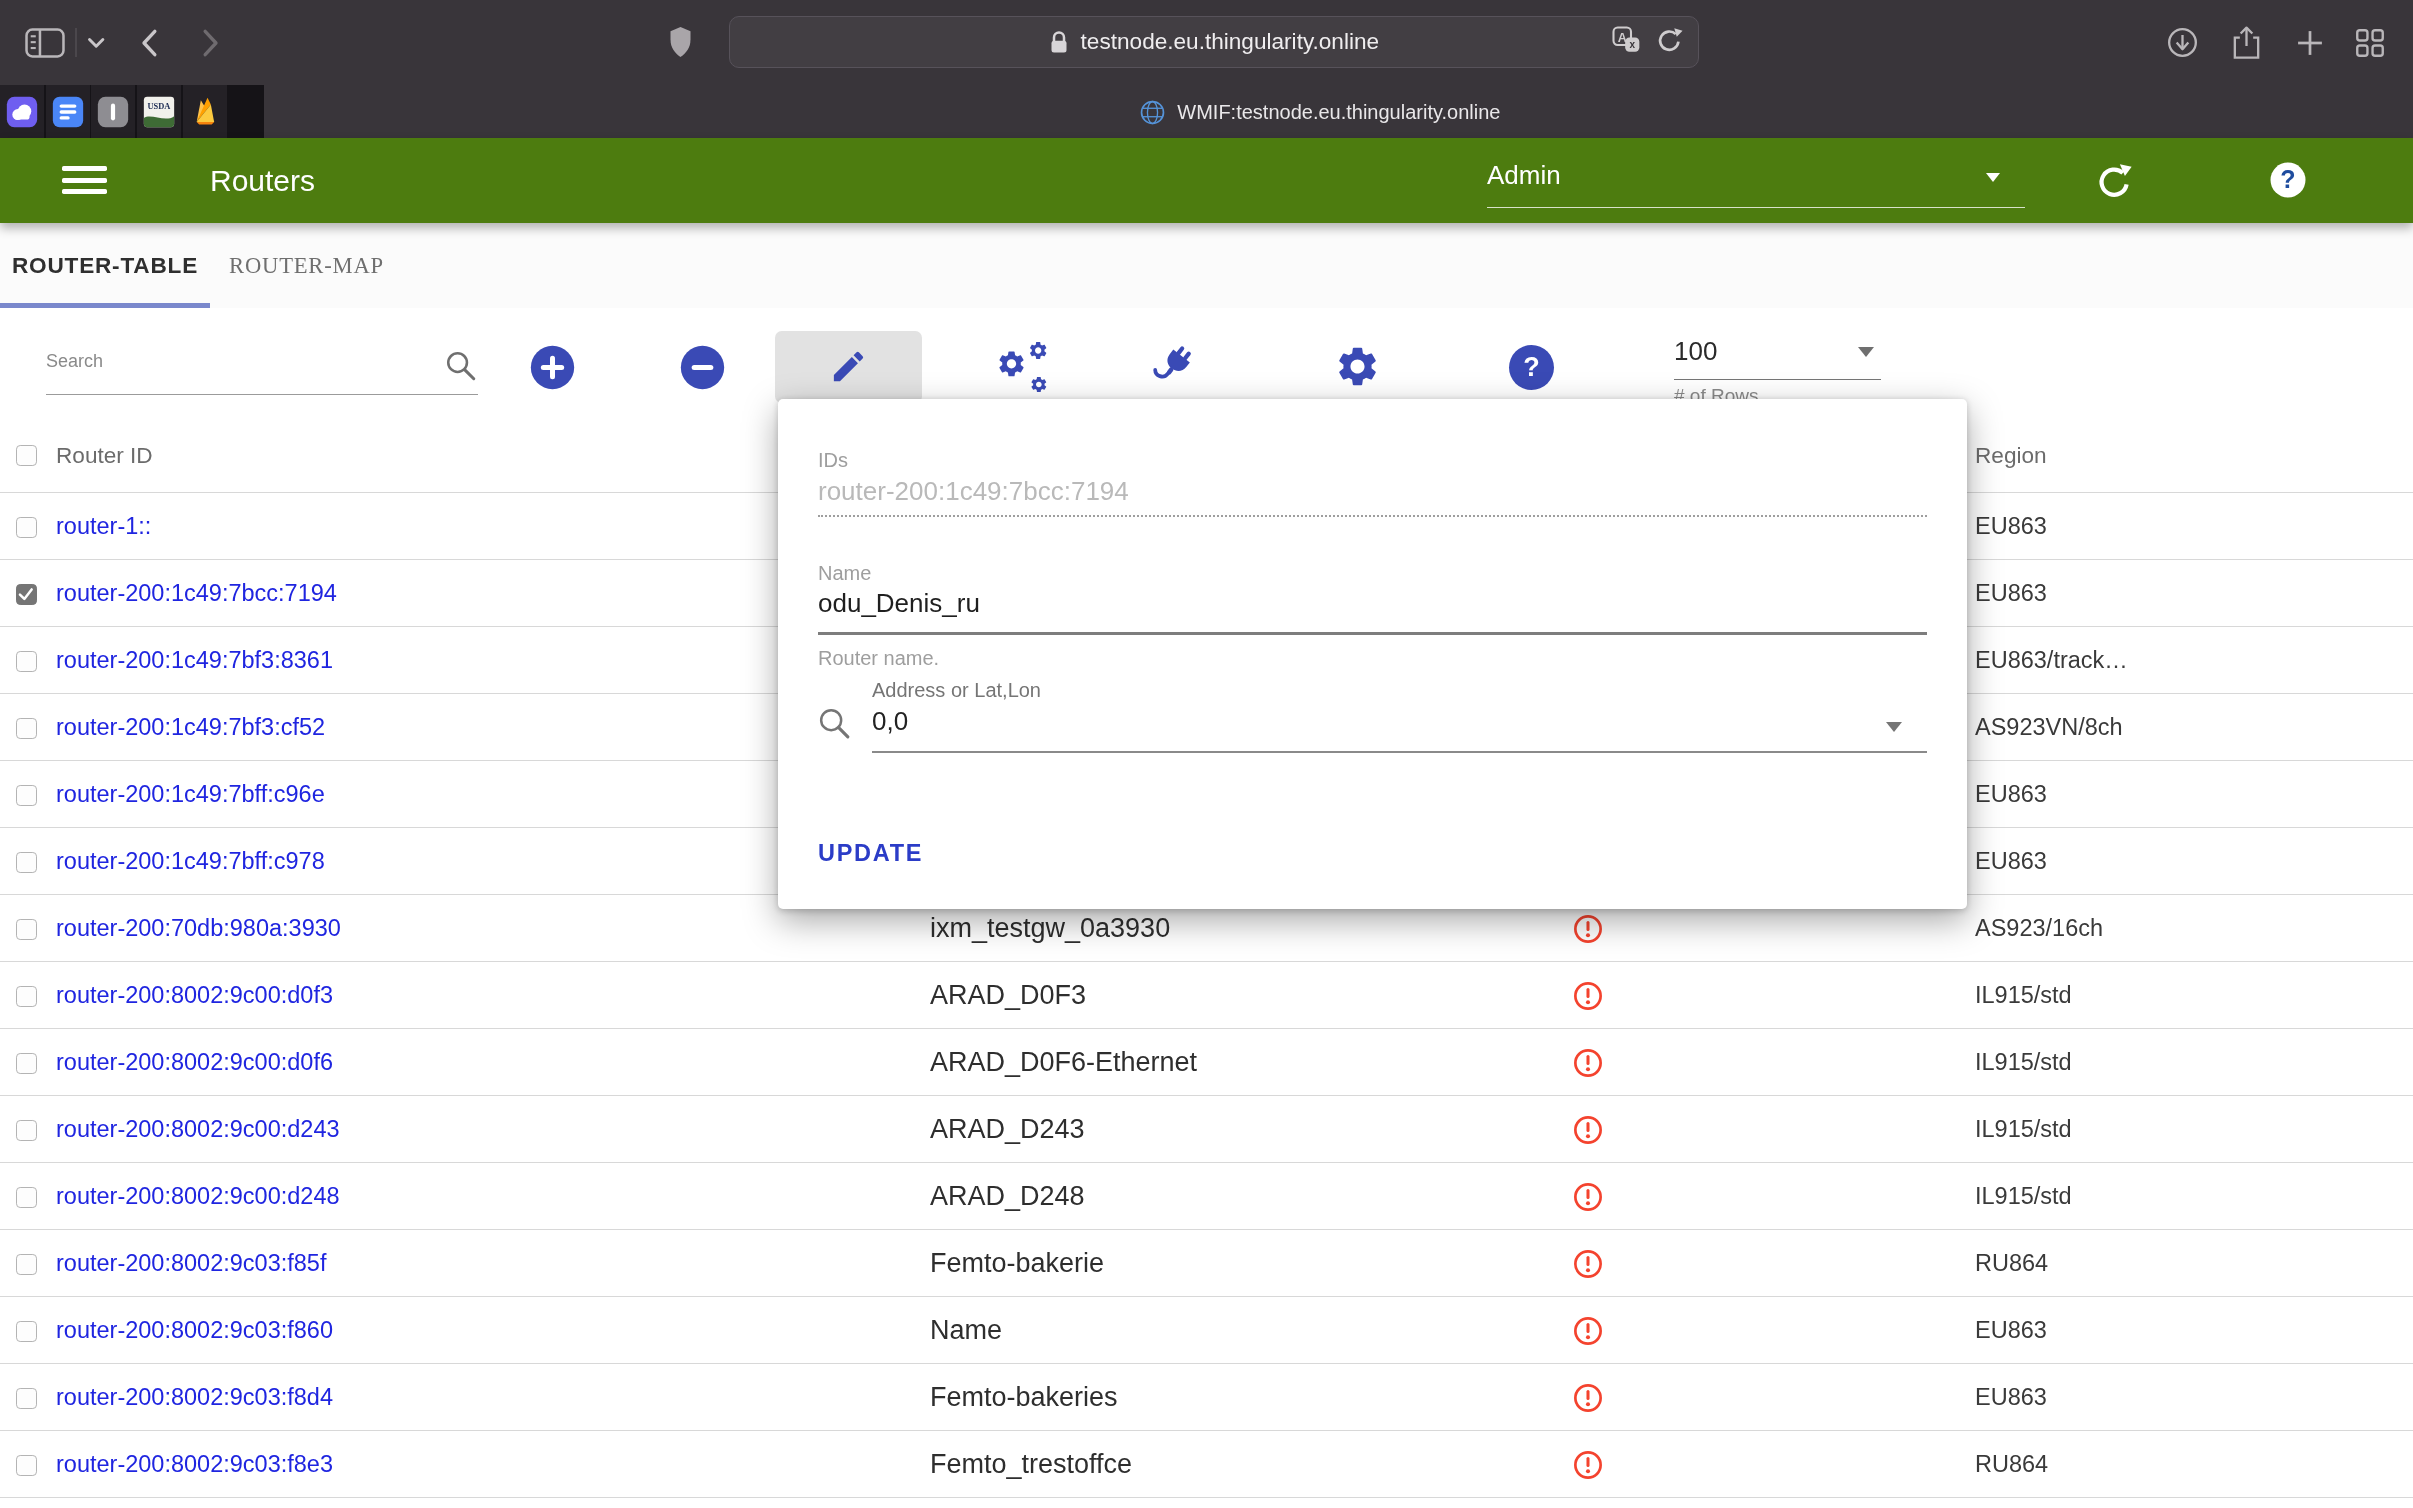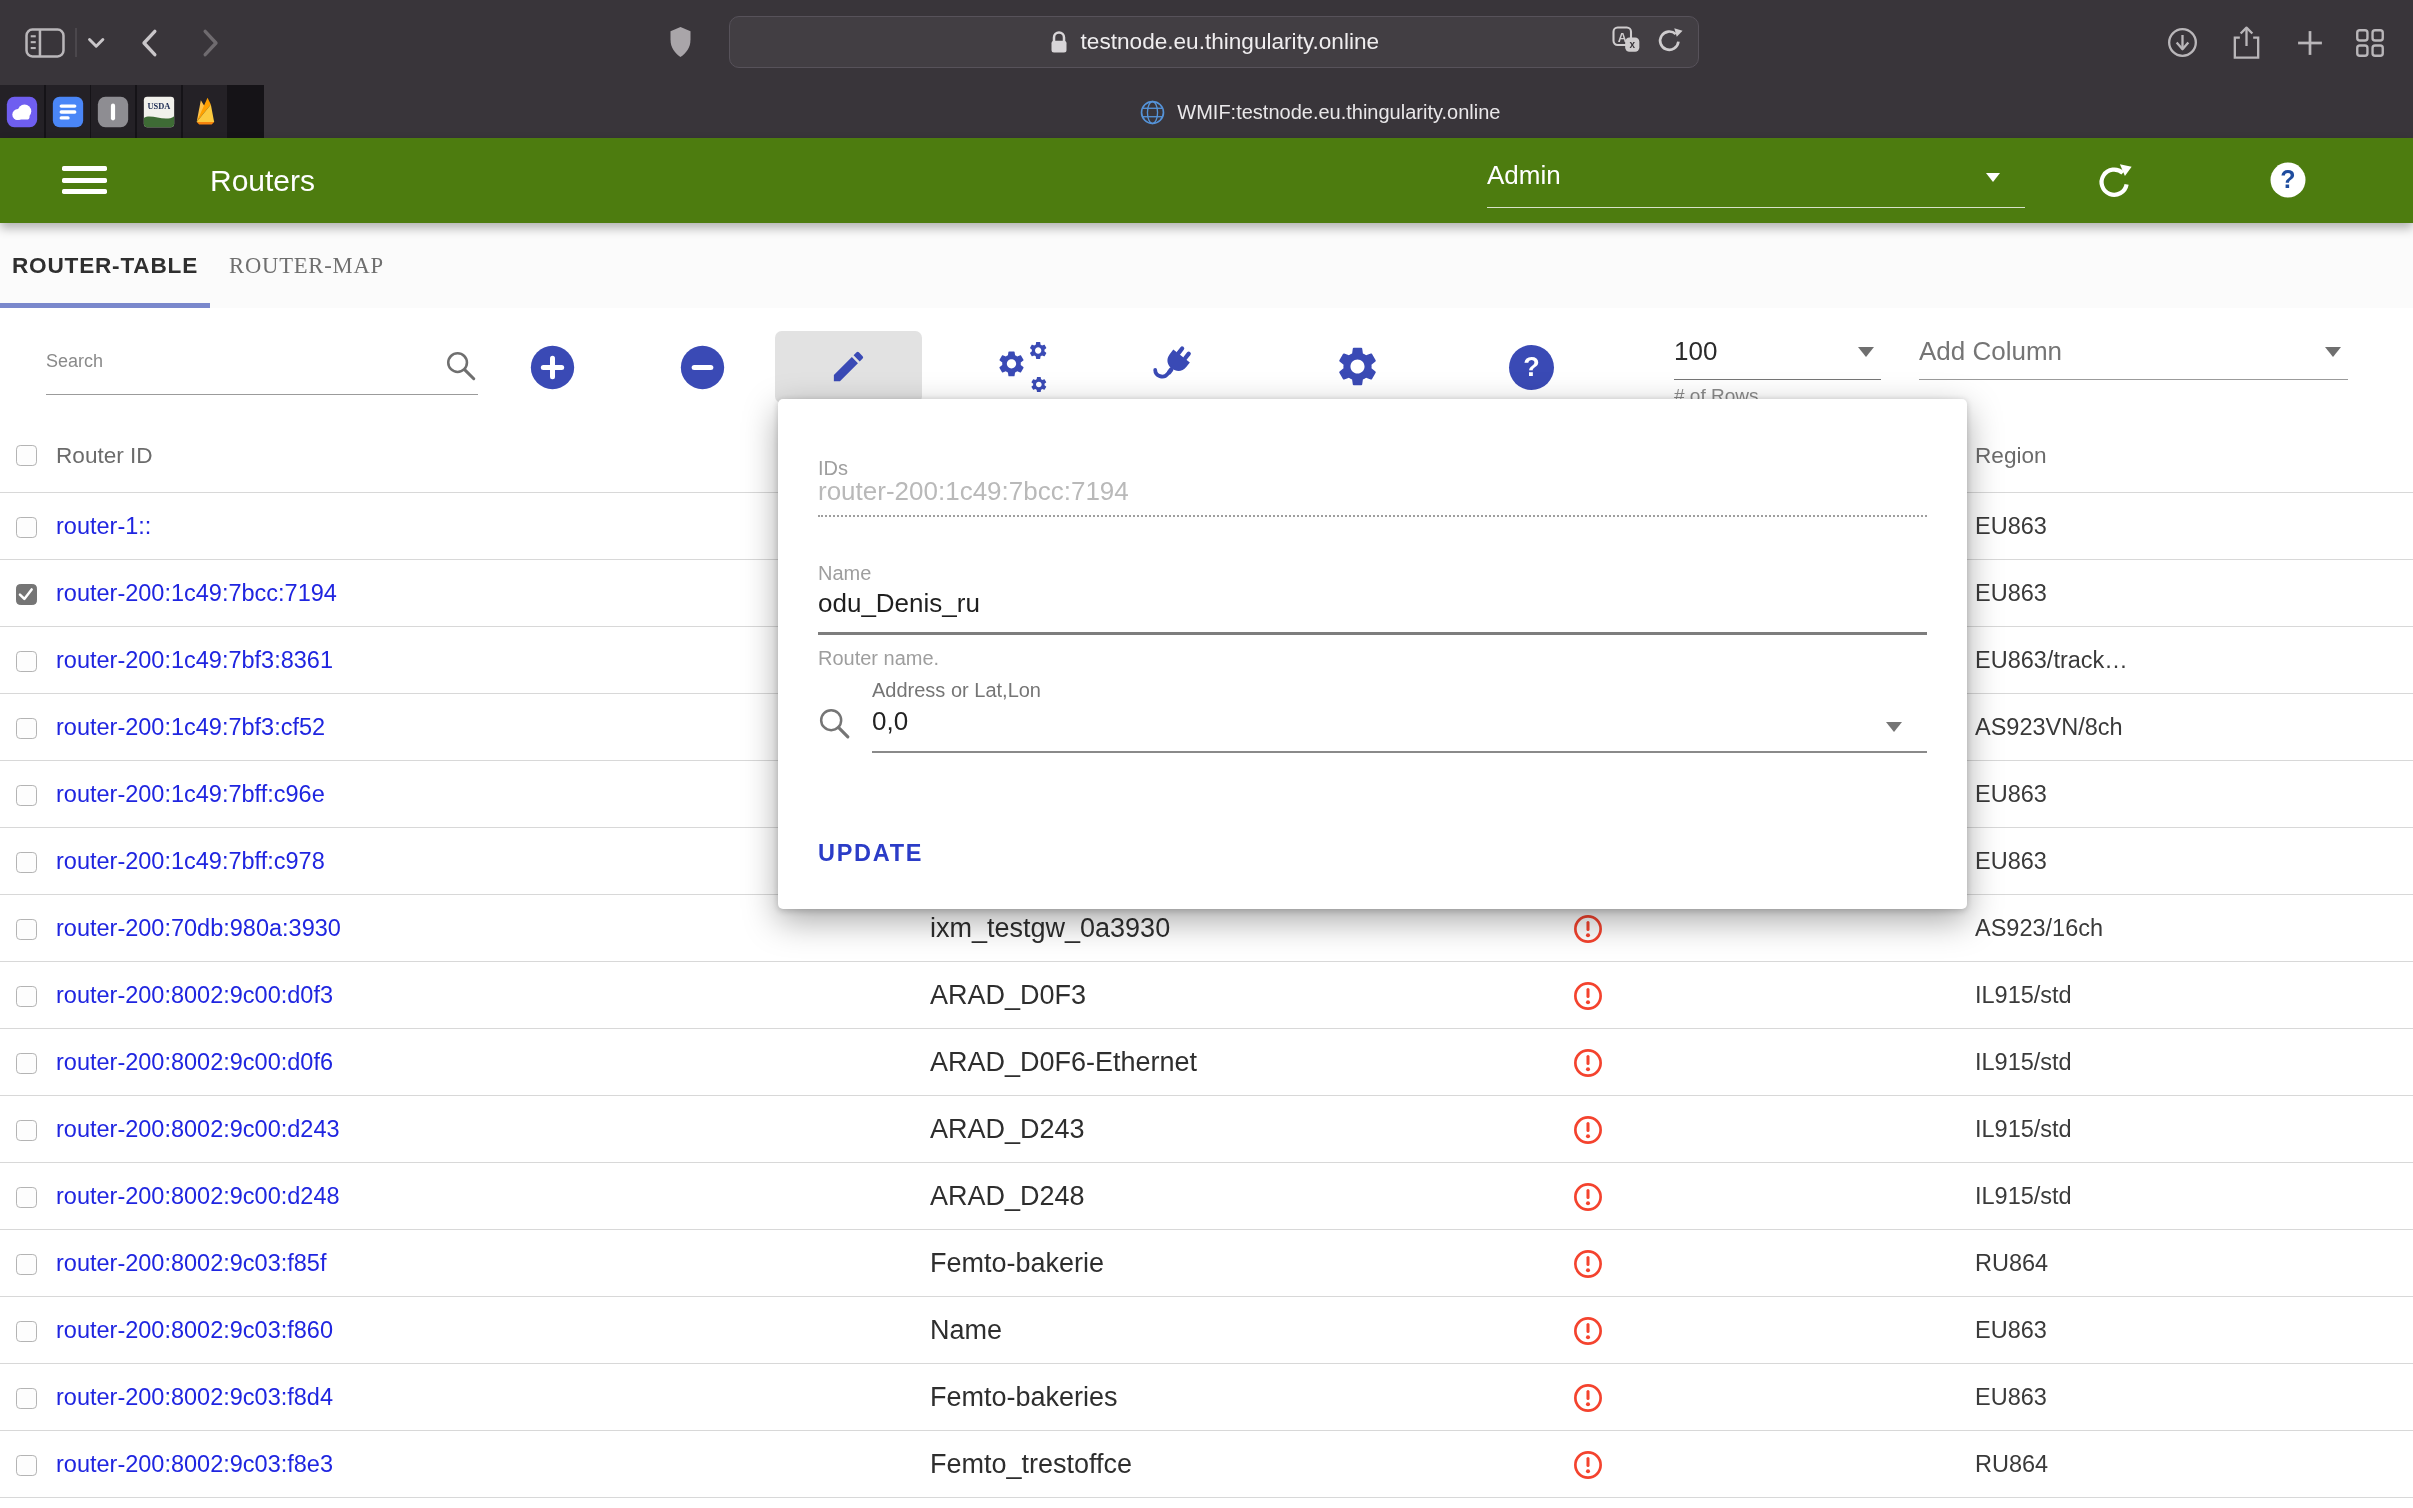--- a/index.html
+++ b/index.html
@@ -336,24 +336,20 @@
     </span>
 
     <div class="helpcirc">?</div>
 
     <div class="rowsel">
       <div class="val">100</div>
       <div class="caret-g"></div>
     </div>
     <div class="rowsel-label"># of Rows</div>
 
-    <div class="addcol">
-      <div class="val">Add Column</div>
-      <div class="caret-g"></div>
-    </div>
   </div>
 
   <div class="thead">
     <span class="cb"></span>
     <span class="hlabel" style="left:56px;">Router ID</span>
     <span class="hlabel" style="left:1975px;">Region</span>
   </div>
   <div class="tbody">
     <div class="trow">
       <span class="cb">
@@ -556,21 +552,21 @@
             <circle cx="19" cy="19" r="15" fill="none" stroke="#f4432e" stroke-width="3.2"></circle>
             <rect x="17.2" y="9.5" width="3.6" height="12" rx="1.8" fill="#f4432e"></rect>
             <circle cx="19" cy="26.5" r="2.4" fill="#f4432e"></circle>
           </svg>
       </span>
       <span class="rregion">RU864</span>
     </div>
   </div>
 
   <div class="dialog">
-    <span class="dlg-label" style="top:50px;margin-top:8px;">IDs</span>
+    <span class="dlg-label" style="top:50px;">IDs</span>
     <span class="dlg-ids-value">router-200:1c49:7bcc:7194</span>
     <div class="dlg-dotted"></div>
 
     <span class="dlg-label" style="top:163px;">Name</span>
     <span class="dlg-name-value">odu_Denis_ru</span>
     <div class="dlg-uline1"></div>
     <span class="dlg-hint">Router name.</span>
 
     <span class="dlg-addr-label">Address or Lat,Lon</span>
     <span class="dlg-mag">

